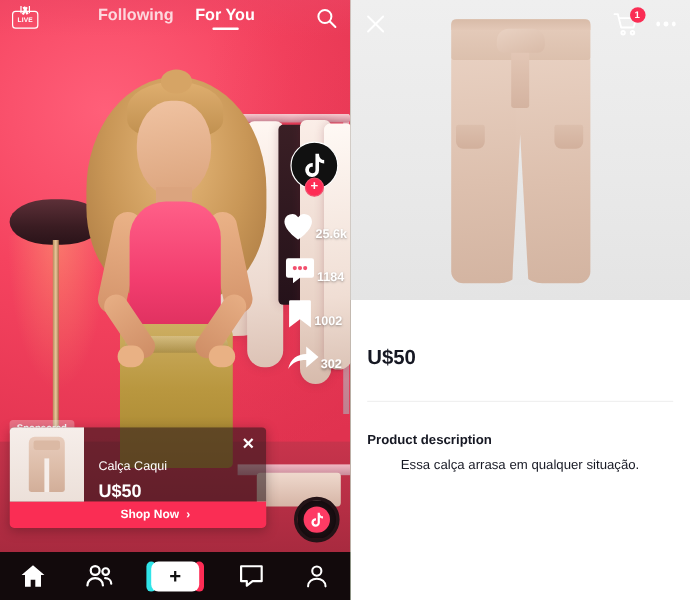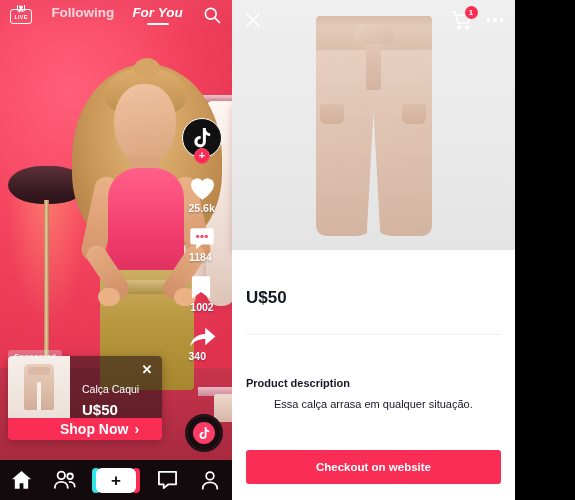--- a/index.html
+++ b/index.html
@@ -5,21 +5,21 @@
   * { box-sizing: border-box; margin: 0; padding: 0; }
   html, body {
     width: 575px; height: 500px;
     font-family: "Liberation Sans", sans-serif;
     background: #000; overflow: hidden;
   }
   .screen { position: relative; width: 575px; height: 500px; display: flex; }
 
   
   .feed {
-    position: relative; width: 232px; height: 500px;
+    position: relative; width: 292px; height: 500px;
     background: #4d7c0f; overflow: hidden;
   }
   .video-stage { position: absolute; inset: 0 0 40px 0; overflow: hidden; background:#ef4e6c; }
 
   
   .wall {
     position: absolute; inset: 0;
     background:
       radial-gradient(ellipse 120% 70% at 30% 20%, #ff5f79 0%, #f5435f 45%, #e0324f 100%);
   }
@@ -158,21 +158,21 @@
   }
   .live-ant:before { left:0; transform: rotate(28deg); transform-origin: bottom; }
   .live-ant:after { right:0; transform: rotate(-28deg); transform-origin: bottom; }
   .feed-tabs {
     flex:1; display:flex; align-items:center; justify-content:center; gap:18px;
   }
   .feed-tab {
     color: rgba(255,255,255,.78); font-size:13.5px; font-weight:bold;
     position:relative; padding-bottom:5px; white-space:nowrap;
   }
-  .feed-tab.active { color:#fff;font-style:italic; }
+  .feed-tab.active { color:#fff; }
   .feed-tab.active:after {
     content:""; position:absolute; left:50%; transform:translateX(-50%);
     bottom:0; width:22px; height:2.5px; background:#fff; border-radius:2px;
   }
   .search-ico { width:20px; height:20px; }
 
   
   .rail {
     position:absolute; right:6px; top:118px; width:48px;
     display:flex; flex-direction:column; align-items:center; gap:12px; z-index:6;
@@ -182,21 +182,21 @@
     width:40px; height:40px; border-radius:50%;
     background:#111; border:1.6px solid #fff;
     display:flex; align-items:center; justify-content:center;
   }
   .plus-dot {
     position:absolute; left:50%; transform:translateX(-50%); bottom:0;
     width:16px; height:16px; border-radius:50%; background:#fe2c55;
     border:1.4px solid #f2506e; color:#fff; font-size:11px; line-height:13px;
     text-align:center; font-weight:bold;
   }
-  .rail-item { display:flex; flex-direction:column; align-items:flex-start; gap:1px; }
+  .rail-item { display:flex; flex-direction:row; align-items:flex-end; gap:1px; }
   .rail-count {
     color:#fff; font-size:10.5px; font-weight:bold;
     text-shadow:0 1px 2px rgba(0,0,0,.35);
   }
   .disc {
     position:absolute; right:9px; bottom:48px; width:38px; height:38px;
     border-radius:50%; background: radial-gradient(circle at 50% 50%, #2b1a1f 0%, #150b0e 70%);
     border:3px solid #241317; display:flex; align-items:center; justify-content:center; z-index:6;
   }
   .disc-core {
@@ -237,21 +237,21 @@
   .prod-info { flex:1; padding:27px 8px 0 12px; position:relative; }
   .prod-name { color:#fff; font-size:10.5px; margin-bottom:6px; }
   .prod-price { color:#fff; font-size:15px; font-weight:bold; }
   .prod-close {
     position:absolute; right:7px; top:6px; width:16px; height:16px;
     color:#fff; font-size:13px; line-height:16px; text-align:center; font-weight:bold;
   }
   .shop-now {
     height:22px; background:#fa2d54; color:#fff;
     display:flex; align-items:center; justify-content:center; gap:6px;
-    font-size:14px; font-weight:bold;padding-left:29px;
+    font-size:10px; font-weight:bold;padding-left:29px;
   }
 
   
   .tabbar {
     position:absolute; left:0; right:0; bottom:0; height:40px;
     background:#120a0c; display:flex; align-items:center;
     justify-content:space-around; z-index:8;
   }
   .tab-ico { width:24px; height:22px; display:flex; align-items:center; justify-content:center; }
   .create-btn {
@@ -322,21 +322,21 @@
   .hp-pocketL, .hp-pocketR {
     position:absolute; top:88px; width:24px; height:20px;
     background: linear-gradient(180deg,#dcbfad,#d2b09c); border-radius:2px 2px 6px 6px;
   }
   .hp-pocketL { left:22px; } .hp-pocketR { left:104px; }
 
   .pdp-body { padding:16px 14px 0 14px; }
   .pdp-title { font-size:11.5px; color:#161823; }
   .pdp-price { font-size:17px; font-weight:bold; color:#161823; margin-top:22px; }
   .pdp-sep { height:1px; background:#f0f0f0; margin:26px 0 0 0; }
-  .pdp-desc-h { font-size:11px; font-weight:bold; color:#161823; margin-top:42px; }
+  .pdp-desc-h { font-size:11px; font-weight:bold; color:#161823; margin-top:26px; }
   .pdp-desc { font-size:11px; color:#161823; margin-top:8px; line-height:1.45;padding-left:28px; }
   .checkout {
     position:absolute; left:14px; right:14px; bottom:16px; height:34px;
     background:#fa2d54; color:#fff; border-radius:3px;
     display:flex; align-items:center; justify-content:center;
     font-size:11.5px; font-weight:bold; border:none;
     font-family:"Liberation Sans", sans-serif;
   }
 </style>
 </head>
@@ -433,21 +433,21 @@
         <svg width="22" height="25" viewBox="0 0 18 22" fill="#fff">
           <path d="M2 1h14a1 1 0 011 1v19l-8-6-8 6V2a1 1 0 011-1z"></path>
         </svg>
         <span class="rail-count">1002</span>
       </div>
 
       <div class="rail-item">
         <svg width="27" height="24" viewBox="0 0 24 21" fill="#fff">
           <path d="M1 19c1.6-8 7.2-11 13.4-11.2V2.2L23.5 10l-9.1 7.8v-5.6C8.6 12.2 4 14 1 19z"></path>
         </svg>
-        <span class="rail-count">340</span>
+        <span class="rail-count">302</span>
       </div>
     </div>
 
     <div class="disc">
       <div class="disc-core">
         <svg width="11" height="13" viewBox="0 0 24 28" fill="#fff">
           <path d="M16.5 0h-4v18.2a3.6 3.6 0 11-3-3.55v-4.1A7.7 7.7 0 1016.5 18.2V9.1a9.3 9.3 0 005.7 1.95V7a5.7 5.7 0 01-5.7-5.7V0z"></path>
         </svg>
       </div>
     </div>
@@ -543,15 +543,14 @@
       </div>
     </div>
 
     <div class="pdp-body">
       <div class="pdp-price">U$50</div>
       <div class="pdp-sep"></div>
       <div class="pdp-desc-h">Product description</div>
       <div class="pdp-desc">Essa calça arrasa em qualquer situação.</div>
     </div>
 
-    <button class="checkout">Checkout on website</button>
   </div>
 </div>
 
 </body></html>

